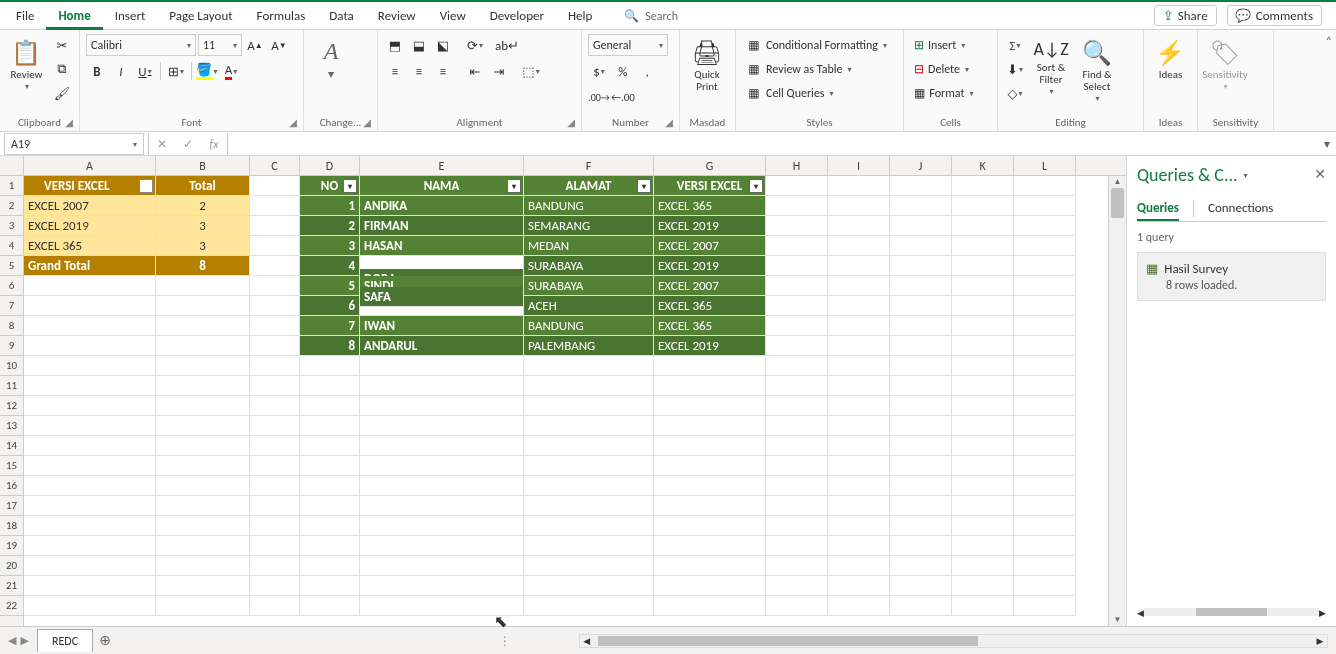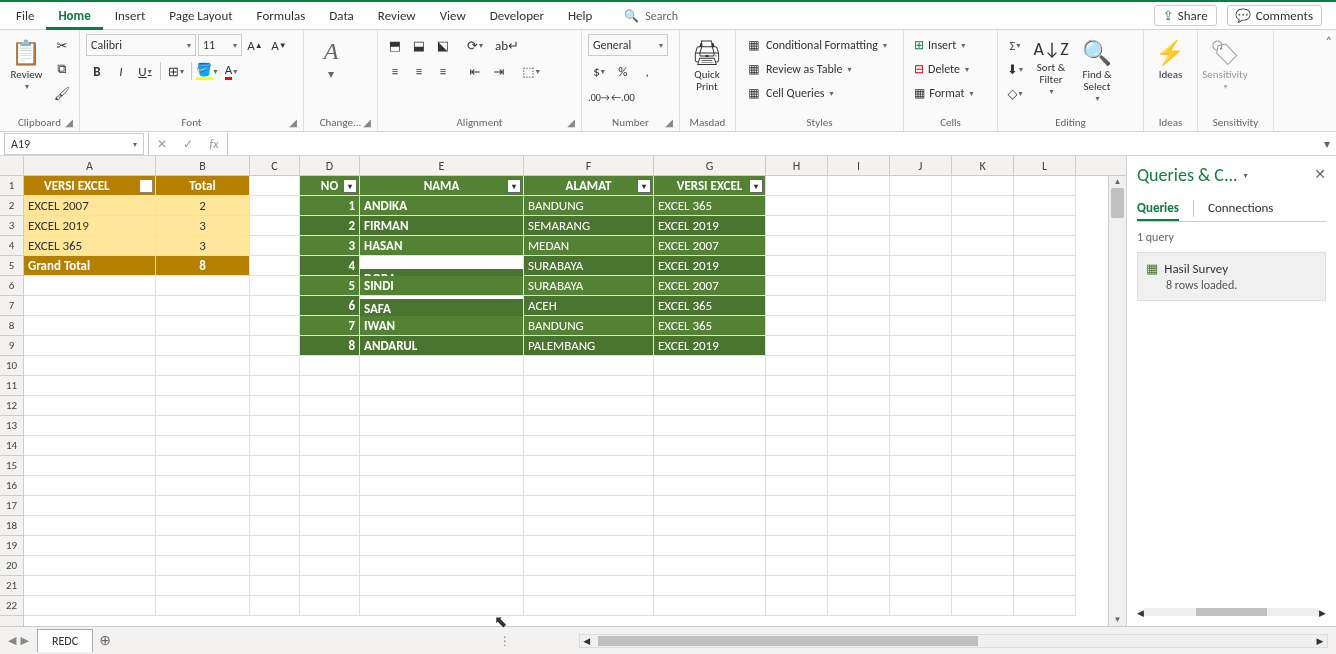--- a/index.html
+++ b/index.html
@@ -715,21 +715,21 @@
           <div class="cell gt-row" style="left: 630px; top: 60px; width: 112px;">EXCEL 2007</div>
           <div class="cell gt-row gt-no alt" style="left: 276px; top: 80px; width: 60px;;justify-content:flex-end;">4</div>
           <div class="cell gt-row gt-name alt" style="left: 336px; top: 93px; width: 164px;">DORA</div>
           <div class="cell gt-row alt" style="left: 500px; top: 80px; width: 130px;">SURABAYA</div>
           <div class="cell gt-row alt" style="left: 630px; top: 80px; width: 112px;">EXCEL 2019</div>
           <div class="cell gt-row gt-no" style="left: 276px; top: 100px; width: 60px;;justify-content:flex-end;">5</div>
           <div class="cell gt-row gt-name" style="left: 336px; top: 100px; width: 164px;">SINDI</div>
           <div class="cell gt-row" style="left: 500px; top: 100px; width: 130px;">SURABAYA</div>
           <div class="cell gt-row" style="left: 630px; top: 100px; width: 112px;">EXCEL 2007</div>
           <div class="cell gt-row gt-no alt" style="left: 276px; top: 120px; width: 60px;;justify-content:flex-end;">6</div>
-          <div class="cell gt-row gt-name alt" style="left: 336px; top: 123px; width: 164px;">SAFA</div>
+          <div class="cell gt-row gt-name alt" style="left: 336px; top: 111px; width: 164px;">SAFA</div>
           <div class="cell gt-row alt" style="left: 500px; top: 120px; width: 130px;">ACEH</div>
           <div class="cell gt-row alt" style="left: 630px; top: 120px; width: 112px;">EXCEL 365</div>
           <div class="cell gt-row gt-no" style="left: 276px; top: 140px; width: 60px;;justify-content:flex-end;">7</div>
           <div class="cell gt-row gt-name" style="left: 336px; top: 140px; width: 164px;">IWAN</div>
           <div class="cell gt-row" style="left: 500px; top: 140px; width: 130px;">BANDUNG</div>
           <div class="cell gt-row" style="left: 630px; top: 140px; width: 112px;">EXCEL 365</div>
           <div class="cell gt-row gt-no alt" style="left: 276px; top: 160px; width: 60px;;justify-content:flex-end;">8</div>
           <div class="cell gt-row gt-name alt" style="left: 336px; top: 160px; width: 164px;">ANDARUL</div>
           <div class="cell gt-row alt" style="left: 500px; top: 160px; width: 130px;">PALEMBANG</div>
           <div class="cell gt-row alt" style="left: 630px; top: 160px; width: 112px;">EXCEL 2019</div>

